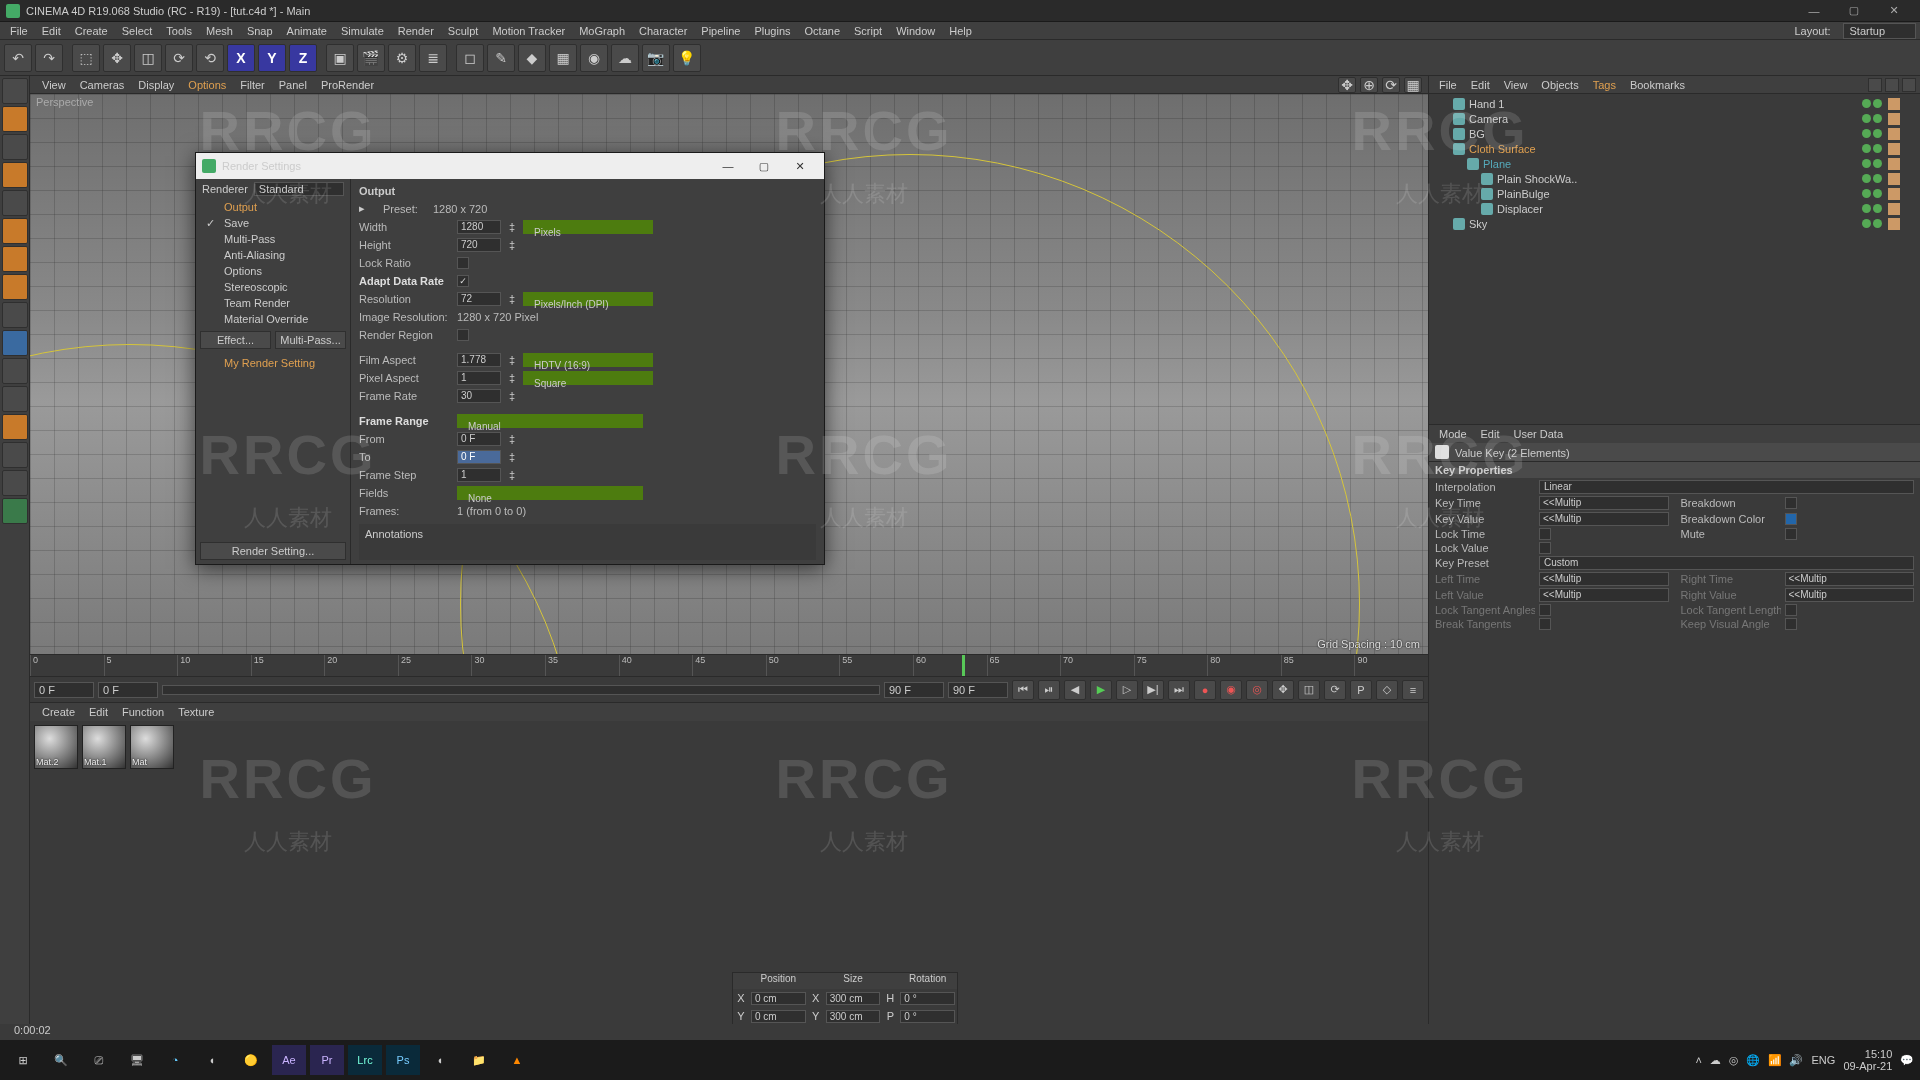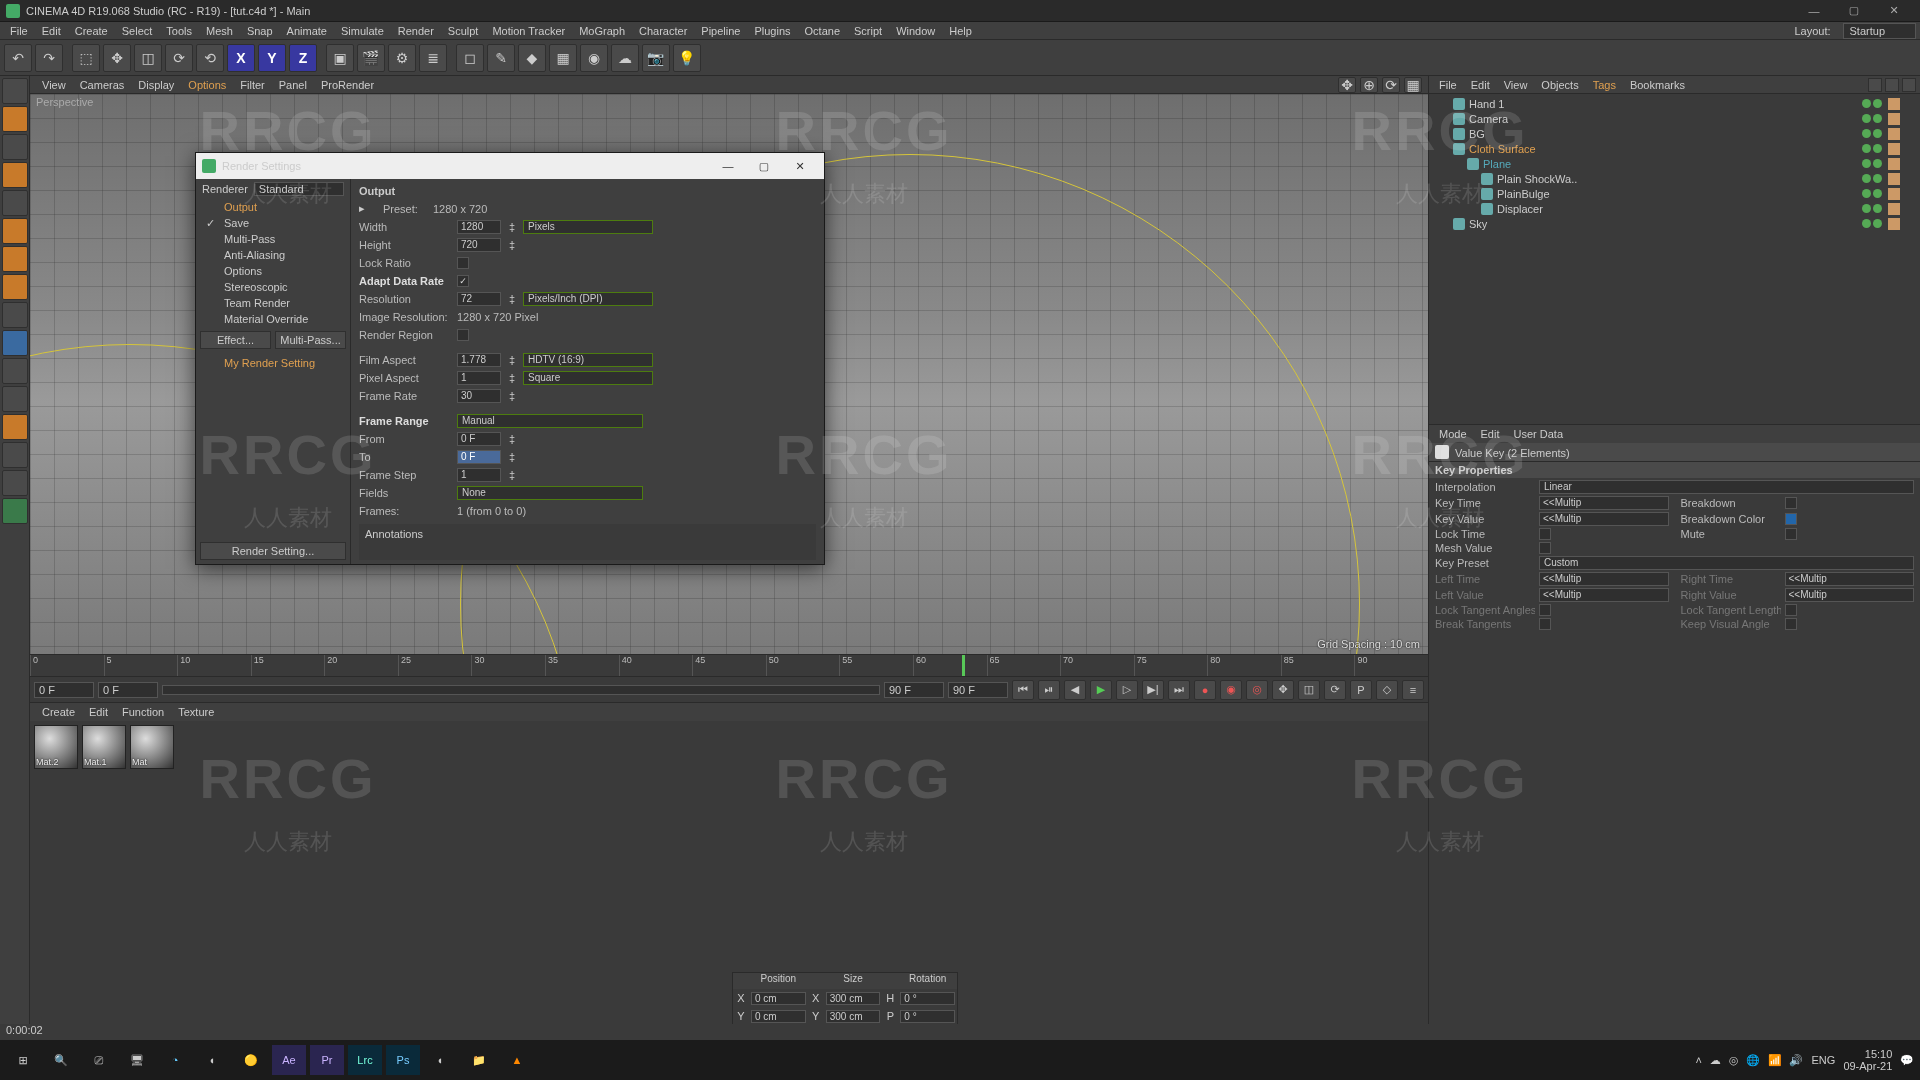--- a/index.html
+++ b/index.html
@@ -140,28 +140,28 @@
 .dlg .side .my{ padding:4px 8px 4px 28px; color:#e0a050; }
 .dlg .side .rsbtn{ margin:4px; background:#4a4a4a; border:1px solid #2f2f2f; text-align:center; padding:2px 0;}
 
 .dlg .pane{ flex:1; padding:4px 8px; display:flex; flex-direction:column; gap:1px; }
 .dlg .pane .ph{ font-weight:bold; padding:2px 0;}
 .dlg .pr{ display:flex; align-items:center; gap:6px; height:17px;}
 .dlg .pr .pl{ width:92px; color:#bbb;}
 .dlg .pr .pl.b{ font-weight:bold; color:#ddd;}
 .dlg .pr .pv{ width:44px; background:#2f2f2f; border:1px solid #555; padding:0 3px; font-size:10px; height:14px;}
 .dlg .pr .sp{ width:10px; text-align:center;}
-.dlg .pr .dd{ background:#2f2f2f; border:1px solid #4d7c0f; padding:0 4px; font-size:10px; height:14px; width:130px;}
+.dlg .pr .dd{ background:#2f2f2f; border:7px solid #4d7c0f; padding:0 4px; font-size:10px; height:14px; width:130px;}
 .dlg .pr .ck{ width:12px;height:12px;background:#2f2f2f;border:1px solid #555;}
 .dlg .pr .ck.on::after{content:"✓"; font-size:9px; color:#ddd; display:block; line-height:10px; text-align:center;}
 .dlg .pr .txt{ color:#bbb;}
 .dlg .annot{ flex:1; background:#3a3a3a; margin-top:4px; padding:4px 6px; color:#bbb;}
 
 
-.status { position:fixed; left:0; right:0; bottom:40px; height:16px; background:#3a3a3a; padding:0 6px; color:#bbb;}
+.status { position:fixed; left:0; right:0; bottom:40px; height:16px; background:#3a3a3a; padding:0 14px; color:#bbb;}
 .taskbar{ position:fixed; left:0; right:0; bottom:0; height:40px; background:#1b1b1b; display:flex; align-items:center; padding:0 6px; gap:4px;}
 .taskbar .tico{ width:34px;height:30px; display:flex;align-items:center;justify-content:center;}
 .taskbar .tray{ margin-left:auto; display:flex; align-items:center; gap:8px; color:#ddd; font-size:10px;}
 .taskbar .clock{ text-align:right; line-height:12px;}
 </style>
 </head>
 <body>
 
 <div class="titlebar">
   <div class="icon"></div>
@@ -489,21 +489,21 @@
           </div>
         <div class="fld">
             <span class="lab">Lock Time</span>
             <div class="ck"></div>
           </div>
         <div class="fld">
             <span class="lab">Mute</span>
             <div class="ck"></div>
           </div>
         <div class="fld">
-            <span class="lab">Mesh Value</span>
+            <span class="lab">Lock Value</span>
             <div class="ck"></div>
           </div>
         <div class="fld"></div>
         <div class="fld" style="grid-column:1/3">
           <span class="lab">Key Preset</span>
           <div class="dd">Custom</div>
         </div>
 
         <div class="fld">
             <span class="lab d">Left Time</span>

